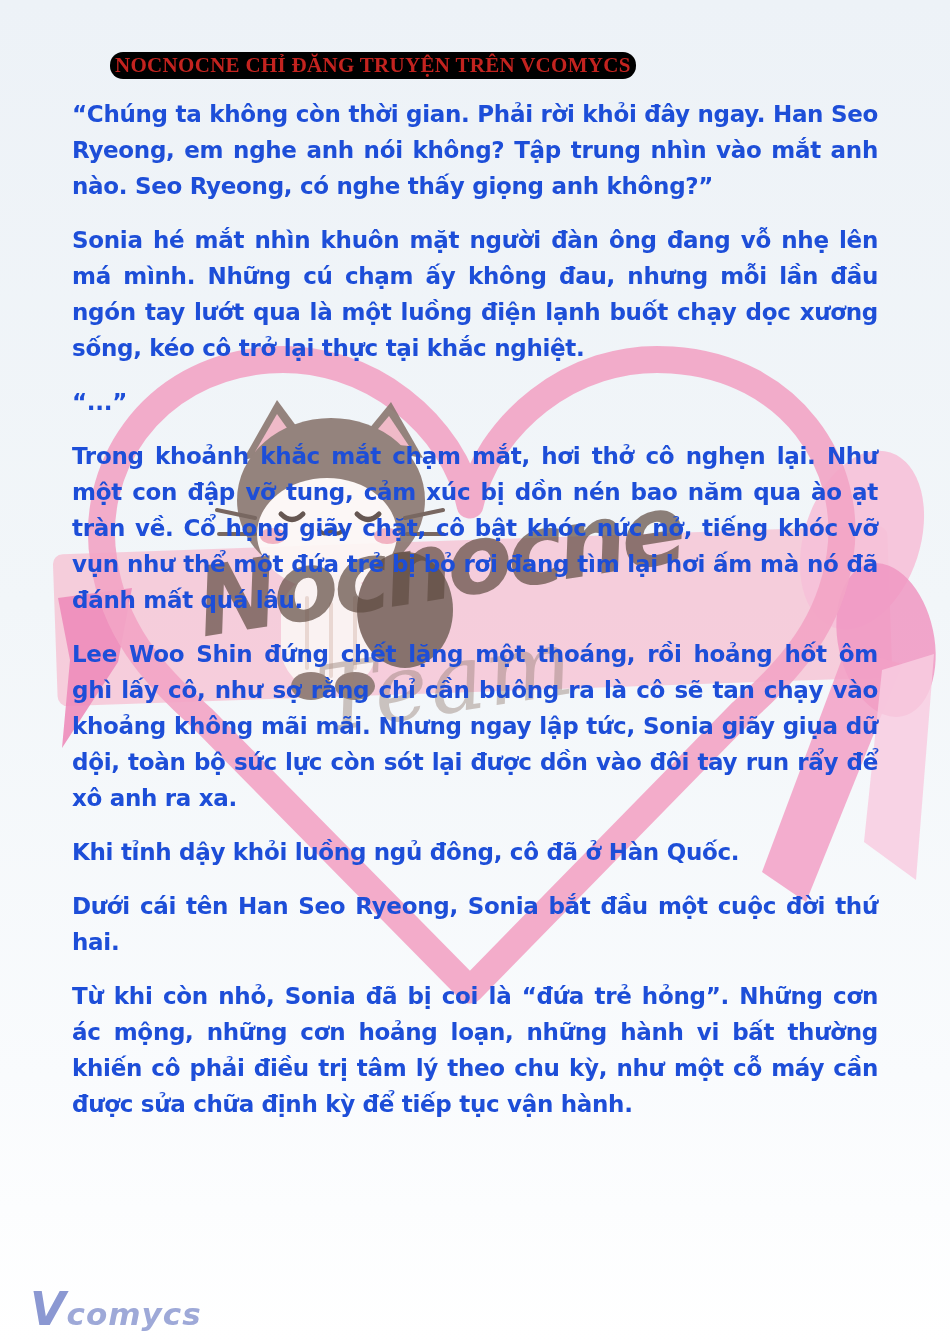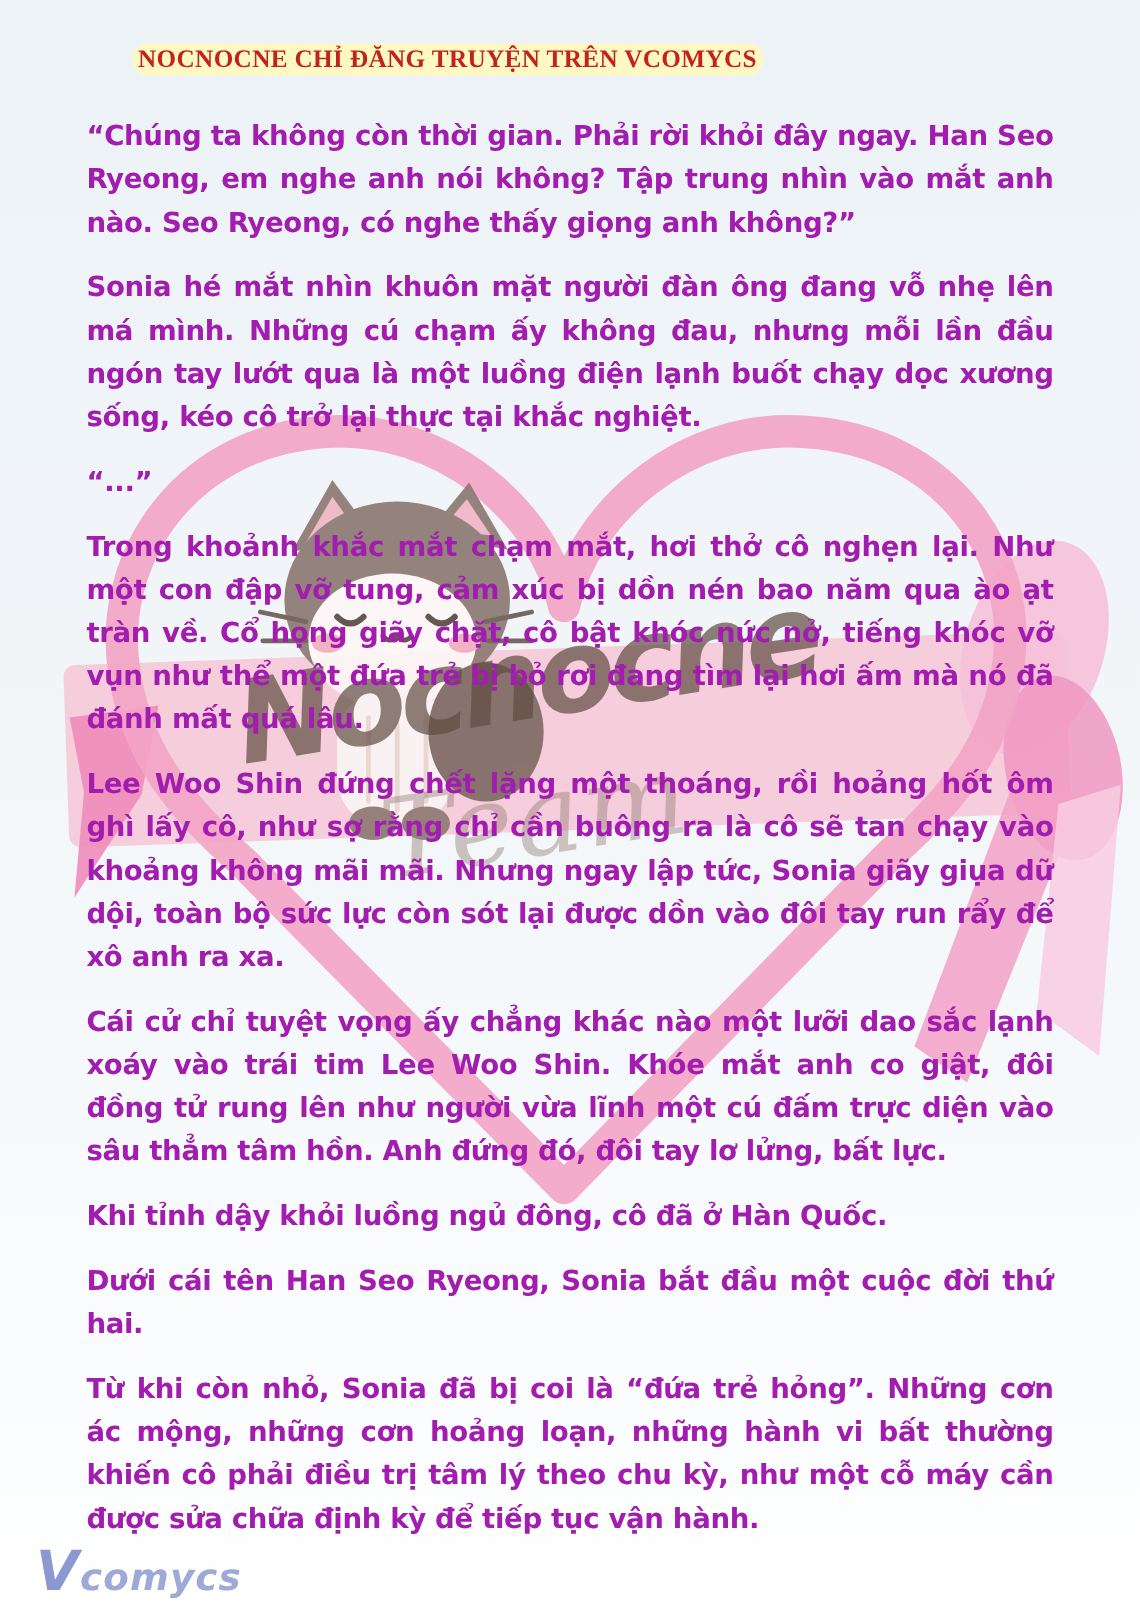--- a/index.html
+++ b/index.html
@@ -28,32 +28,32 @@
     font-family:"DejaVu Serif","Liberation Serif",serif;
     font-style:italic;font-weight:normal;
     font-size:92px;letter-spacing:2px;
     color:rgba(150,128,120,0.45);
     transform:rotate(-9deg);transform-origin:left center;
     white-space:nowrap;
   }
 
   
   .header-notice{
-    position:absolute;left:110px;top:36px;z-index:3;
+    position:absolute;left:110px;top:52px;z-index:3;
     font-family:"Liberation Serif","DejaVu Serif",serif;
     font-weight:bold;font-size:21px;letter-spacing:0.3px;
-    color:#c3231f;background:#fef9c3;padding:1px 5px;
+    color:#c3231f;background:#000000;padding:1px 5px;
     white-space:nowrap;
     border-radius:13px;
   }
 
   
   .content{
     position:absolute;left:72px;top:96px;width:806px;z-index:2;
-    color:#a21caf;
+    color:#1d4ed8;
     font-size:23px;font-weight:bold;letter-spacing:-0.3px;
     line-height:36px;
   }
   .content p{margin:0 0 18px 0;text-align:justify;}
 
   
   .vcomycs-logo{
     position:absolute;left:30px;top:1282px;z-index:2;
     font-family:"DejaVu Sans",sans-serif;
     font-style:italic;font-weight:bold;
@@ -128,21 +128,20 @@
   </div>
 
   <div class="header-notice">NOCNOCNE CHỈ ĐĂNG TRUYỆN TRÊN VCOMYCS</div>
 
   <div class="content">
     <p>“Chúng ta không còn thời gian. Phải rời khỏi đây ngay. Han Seo Ryeong, em nghe anh nói không? Tập trung nhìn vào mắt anh nào. Seo Ryeong, có nghe thấy giọng anh không?”</p>
     <p>Sonia hé mắt nhìn khuôn mặt người đàn ông đang vỗ nhẹ lên má mình. Những cú chạm ấy không đau, nhưng mỗi lần đầu ngón tay lướt qua là một luồng điện lạnh buốt chạy dọc xương sống, kéo cô trở lại thực tại khắc nghiệt.</p>
     <p>“...”</p>
     <p>Trong khoảnh khắc mắt chạm mắt, hơi thở cô nghẹn lại. Như một con đập vỡ tung, cảm xúc bị dồn nén bao năm qua ào ạt tràn về. Cổ họng giãy chặt, cô bật khóc nức nở, tiếng khóc vỡ vụn như thể một đứa trẻ bị bỏ rơi đang tìm lại hơi ấm mà nó đã đánh mất quá lâu.</p>
     <p>Lee Woo Shin đứng chết lặng một thoáng, rồi hoảng hốt ôm ghì lấy cô, như sợ rằng chỉ cần buông ra là cô sẽ tan chạy vào khoảng không mãi mãi. Nhưng ngay lập tức, Sonia giãy giụa dữ dội, toàn bộ sức lực còn sót lại được dồn vào đôi tay run rẩy để xô anh ra xa.</p>
-    <p>Cái cử chỉ tuyệt vọng ấy chẳng khác nào một lưỡi dao sắc lạnh xoáy vào trái tim Lee Woo Shin. Khóe mắt anh co giật, đôi đồng tử rung lên như người vừa lĩnh một cú đấm trực diện vào sâu thẳm tâm hồn. Anh đứng đó, đôi tay lơ lửng, bất lực.</p>
     <p>Khi tỉnh dậy khỏi luồng ngủ đông, cô đã ở Hàn Quốc.</p>
     <p>Dưới cái tên Han Seo Ryeong, Sonia bắt đầu một cuộc đời thứ hai.</p>
     <p>Từ khi còn nhỏ, Sonia đã bị coi là “đứa trẻ hỏng”. Những cơn ác mộng, những cơn hoảng loạn, những hành vi bất thường khiến cô phải điều trị tâm lý theo chu kỳ, như một cỗ máy cần được sửa chữa định kỳ để tiếp tục vận hành.</p>
   </div>
 
   <div class="vcomycs-logo">Vcomycs</div>
 
 </div>
 
 </body></html>

